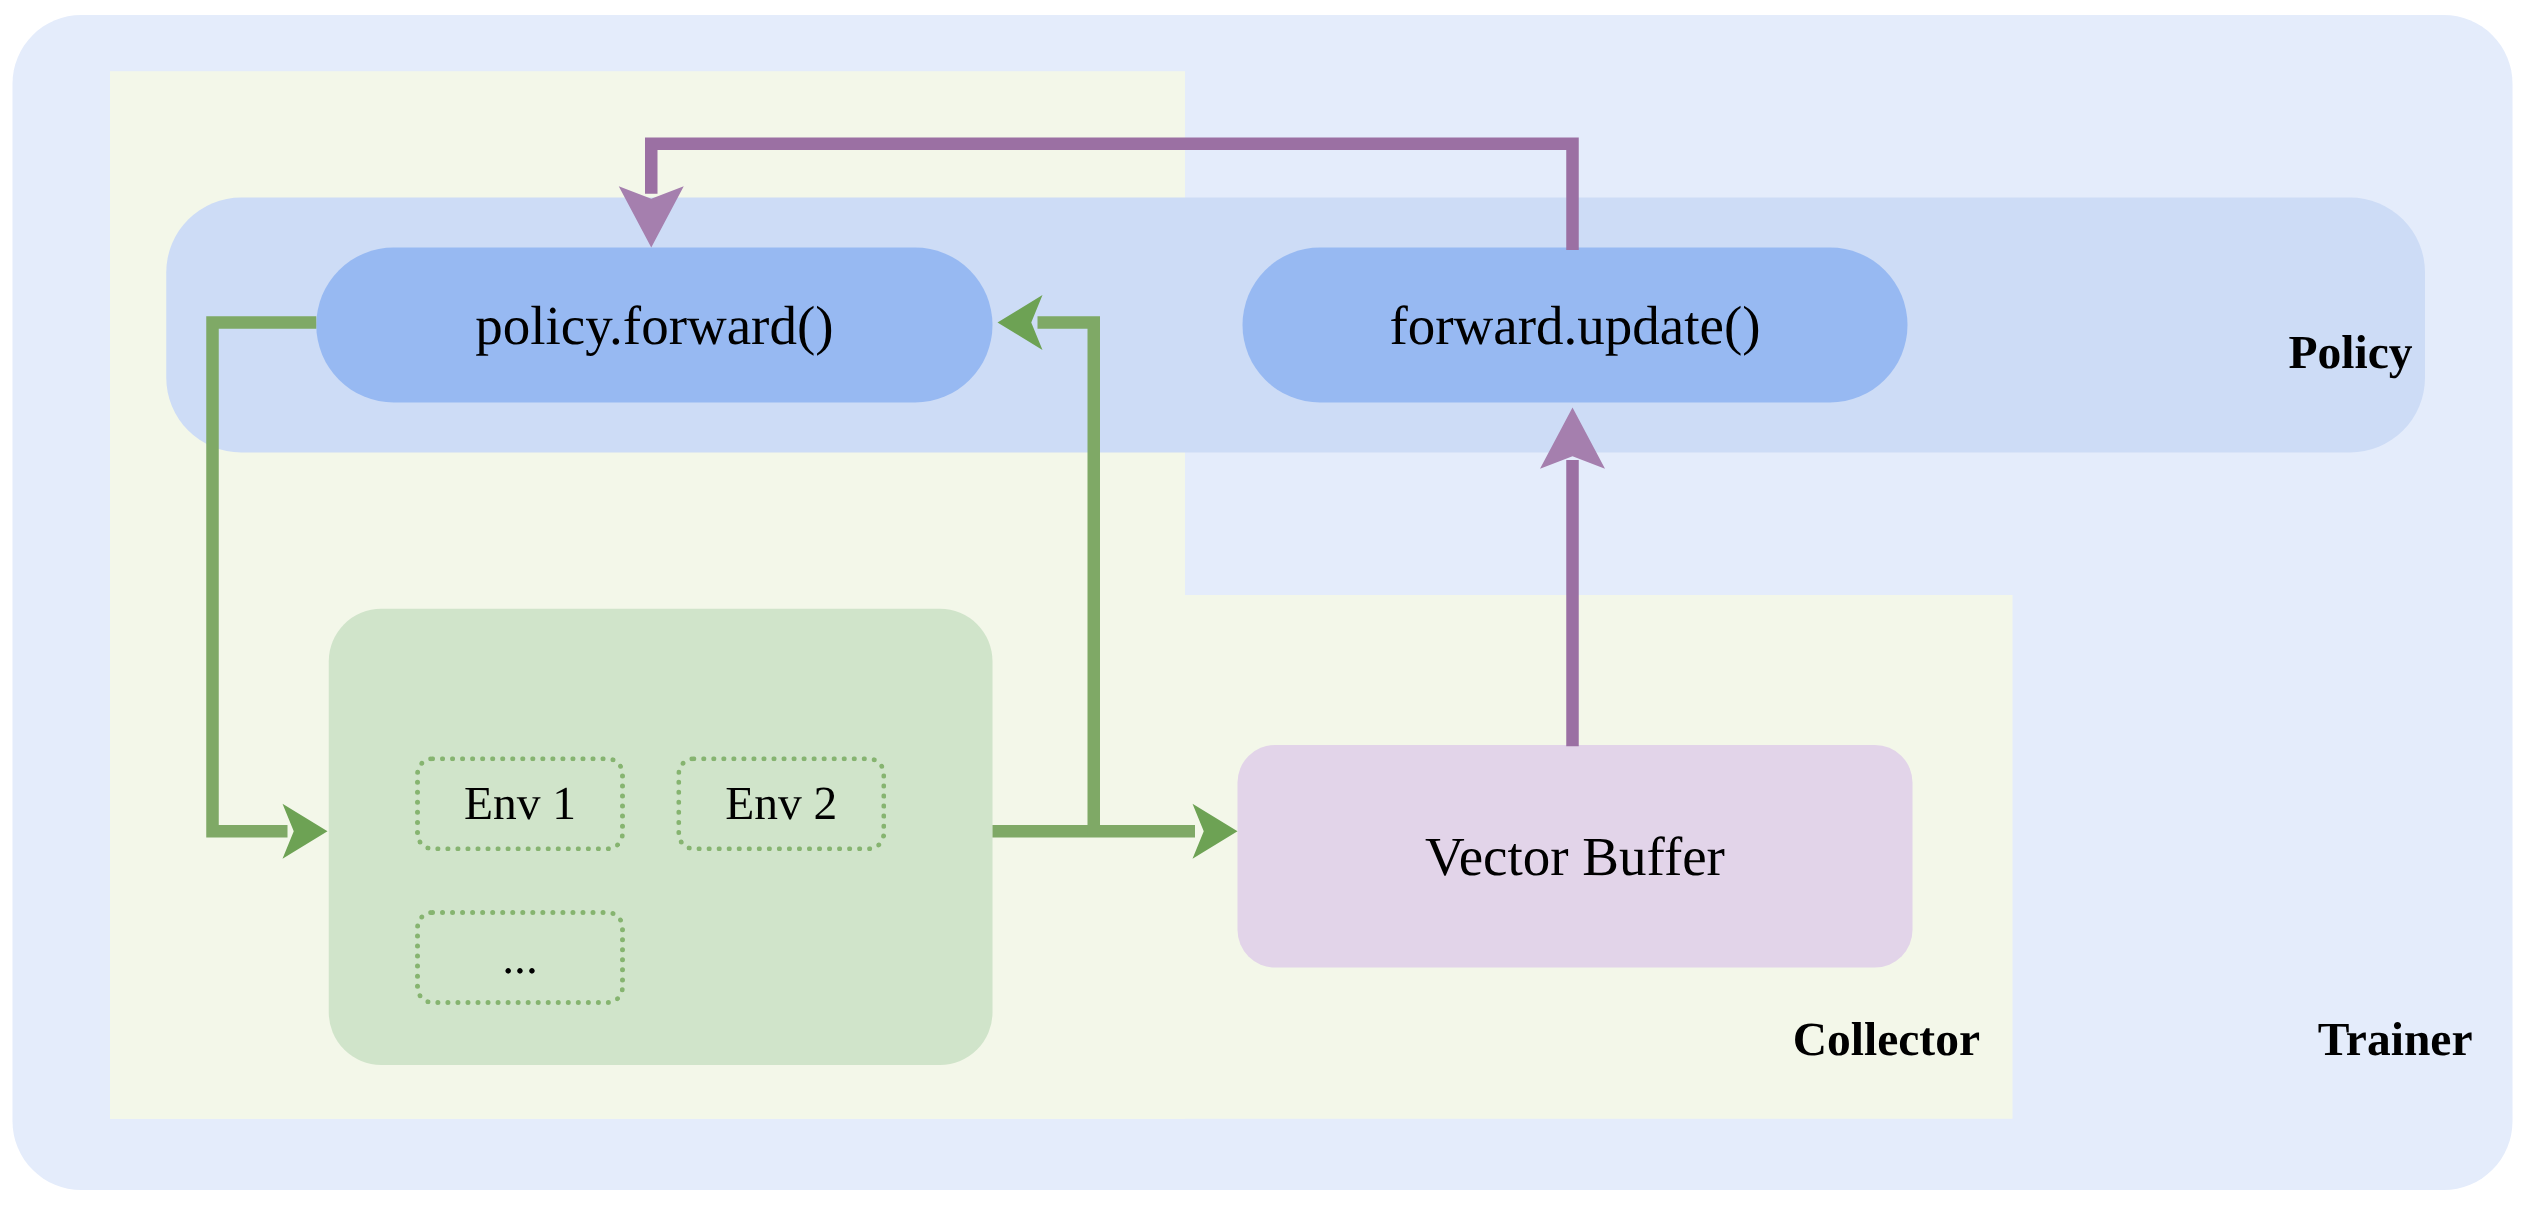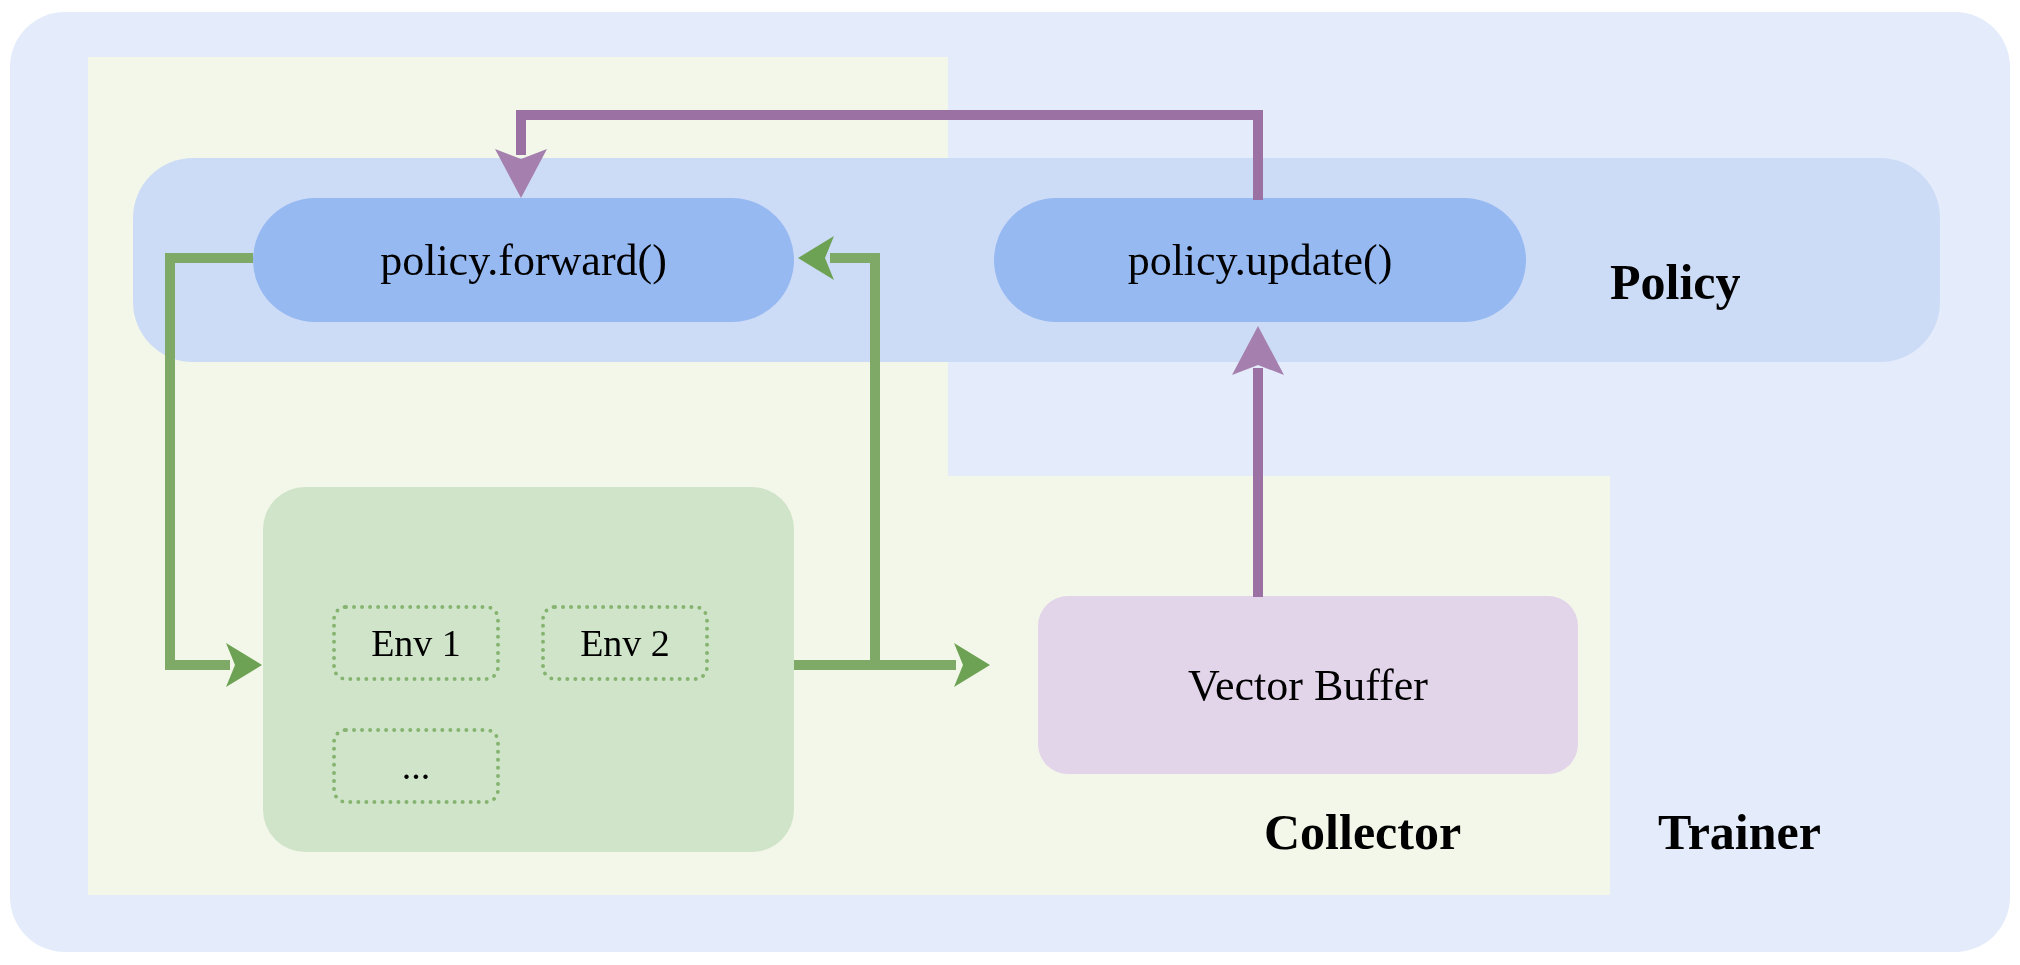--- a/index.html
+++ b/index.html
@@ -36,22 +36,22 @@
     background: var(--pill_bg, #97b9f2);
     border-radius: 62px;
     height: 124px;
     display: flex; align-items: center; justify-content: center;
     font-size: 44px;
   }
   .pill-forward { left: 253px; top: 198px; width: 541px; }
   .pill-update  { left: 994px; top: 198px; width: 532px; }
 
   .region-label {
-    font-size: 50px; font-weight: bold;
-    width: 320px; text-align: left; line-height: 56px;
+    font-size: 38px; font-weight: bold;
+    width: 320px; text-align: right; line-height: 56px;
   }
   .label-policy    { left: 1610px; top: 254px; }
   .label-collector { left: 1264px; top: 804px; font-family: Liberation Serif, serif; }
   .label-trainer   { left: 1658px; top: 804px; }
 
   .vector-env {
     left: 263px; top: 487px; width: 531px; height: 365px;
     background: var(--env_box_bg, #d0e4ca);
     border-radius: 42px;
   }
@@ -71,21 +71,20 @@
   .env-2 { left: 541px; top: 605px; }
   .env-d { left: 332px; top: 728px; }
   .env-n { left: 541px; top: 728px; }
 
   .vector-buffer {
     left: 990px; top: 596px; width: 540px; height: 178px;
     background: var(--buffer_bg, #e2d4e9);
     border-radius: 30px;
     display: flex; align-items: center; justify-content: center;
     font-size: 44px;
-    margin-left: 48px;
   }
 
   .arrow-layer { left: 0; top: 0; width: 2020px; height: 965px; pointer-events: none; }
   .arrow-green  { stroke: var(--arrow_green, #7fa966); stroke-width: 10; fill: none; stroke-linejoin: miter; }
   .head-green   { fill: var(--arrow_green_head, #6da254); }
   .arrow-purple { stroke: var(--arrow_purple, #9b70a3); stroke-width: 10; fill: none; stroke-linejoin: miter; }
   .head-purple  { fill: var(--arrow_purple_head, #a57fae); }
 </style>
 </head>
 <body>
@@ -96,21 +95,21 @@
 
   <div class="abs collector-upper"></div>
   <div class="abs collector-lower"></div>
 
   <div class="abs policy-band"></div>
 
   <div class="abs pill pill-forward">
     <span>policy.forward()</span>
   </div>
   <div class="abs pill pill-update">
-    <span>policy.update()</span>
+    <span>forward.update()</span>
   </div>
 
   <div class="abs region-label label-policy">Policy</div>
 
   <div class="abs vector-env"></div>
   <div class="abs env-cell env-1">
     <span>Env 1</span>
   </div>
   <div class="abs env-cell env-2">
     <span>Env 2</span>

